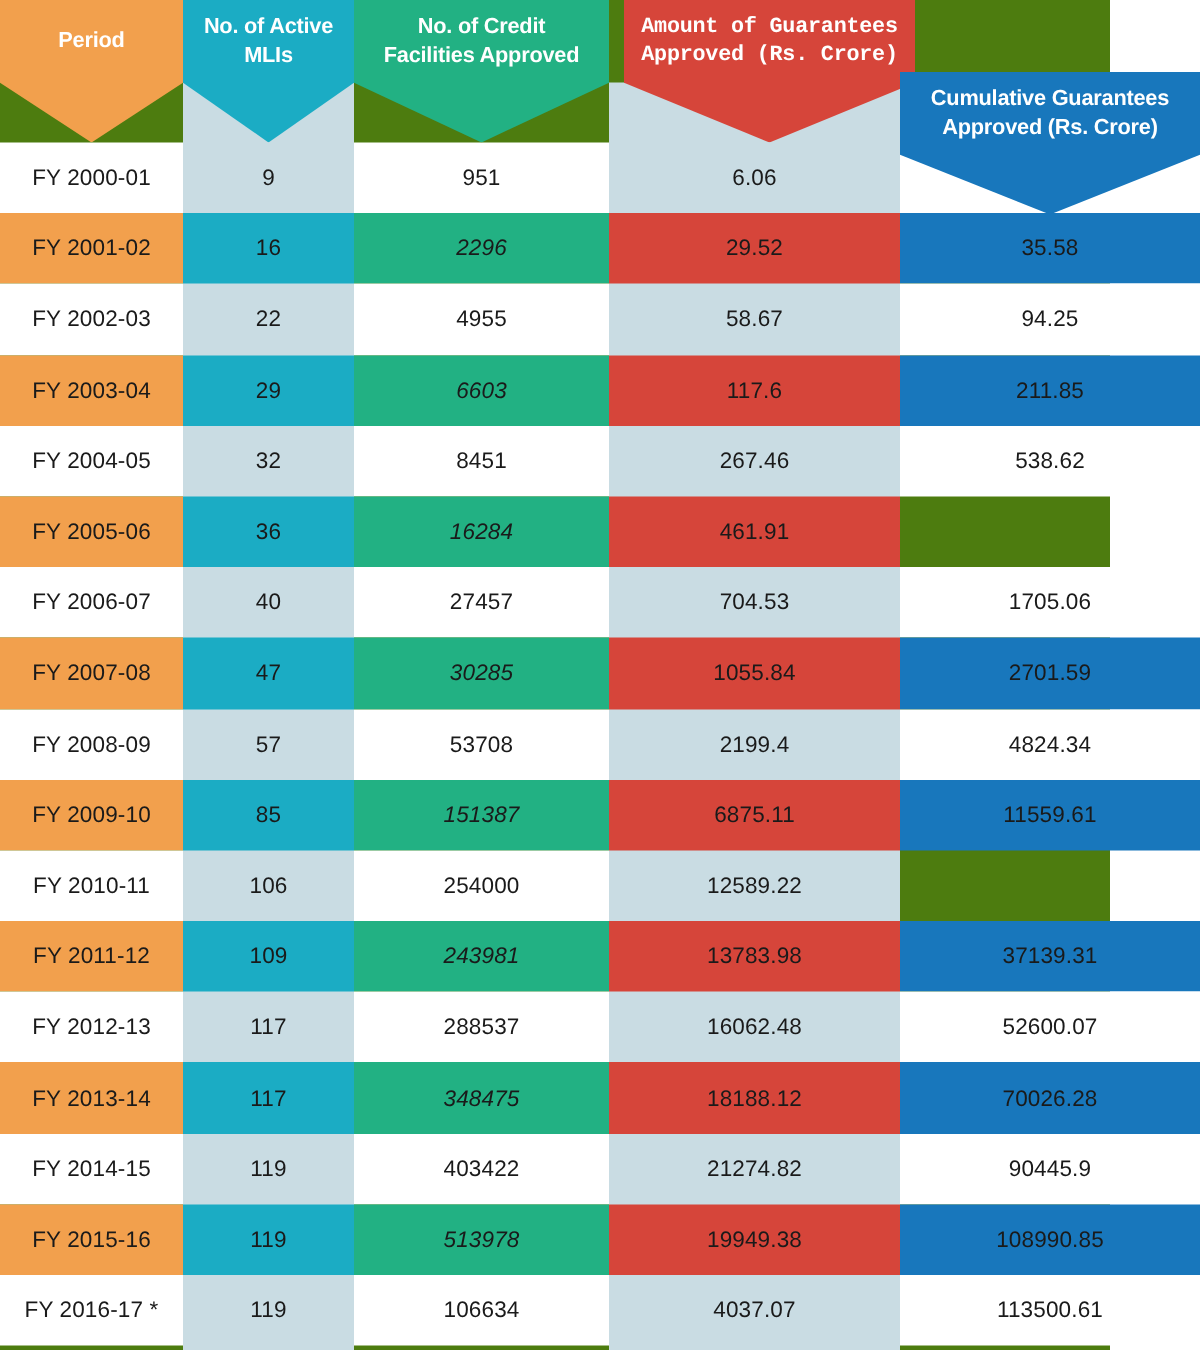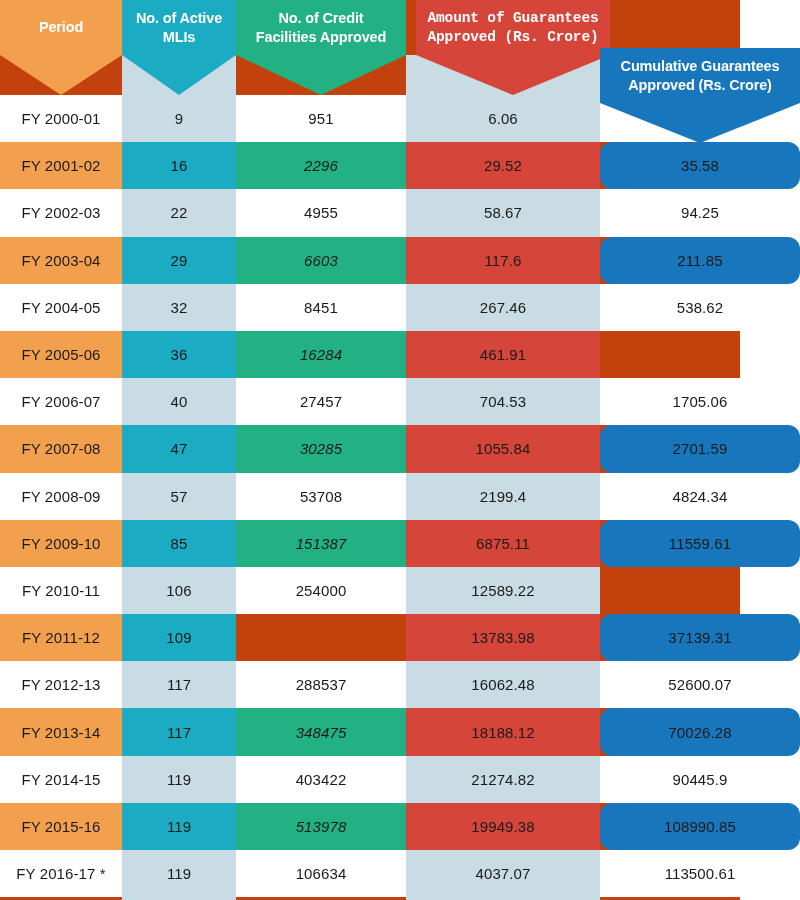--- a/index.html
+++ b/index.html
@@ -7,21 +7,21 @@
   html, body {
     width:800px; height:900px;
     background:#ffffff;
     font-family:"Liberation Sans", sans-serif;
     overflow:hidden;
   }
   #table-root {
     position:relative;
     width:740px;
     height:900px;
-    background:#c2410c;
+    background:#4d7c0f;
   }
 
   
   .col-backdrop {
     position:absolute;
     top:55px;
     height:845px;
     background:#c9dce3;
     z-index:0;
   }
@@ -113,21 +113,21 @@
   .table-row.odd .cell.c3,
   .table-row.odd .cell.c5 { background:#ffffff; }
   .table-row.odd .cell.c2,
   .table-row.odd .cell.c4 { background:transparent; }
 
   
   .table-row.even .cell.c1 { background:#f2a04d; }
   .table-row.even .cell.c2 { background:#1bacc4; }
   .table-row.even .cell.c3 { background:#22b183;font-style:italic; }
   .table-row.even .cell.c4 { background:#d6453a; }
-  .table-row.even .cell.c5 { background:#1877bc;border-radius:12px; }
+  .table-row.even .cell.c5 { background:#1877bc; }
 </style>
 </head>
 <body>
 
 <div id="table-root">
 
   <div class="col-backdrop" id="backdrop-col2"></div>
   <div class="col-backdrop" id="backdrop-col4"></div>
 
   <div id="header-row">
@@ -229,20 +229,21 @@
       </div>
       <div class="table-row odd">
         <div class="cell c1">FY 2010-11</div>
         <div class="cell c2">106</div>
         <div class="cell c3">254000</div>
         <div class="cell c4">12589.22</div>
       </div>
       <div class="table-row even">
         <div class="cell c1">FY 2011-12</div>
         <div class="cell c2">109</div>
+        <div class="cell c3">243981</div>
         <div class="cell c4">13783.98</div>
         <div class="cell c5">37139.31</div>
       </div>
       <div class="table-row odd">
         <div class="cell c1">FY 2012-13</div>
         <div class="cell c2">117</div>
         <div class="cell c3">288537</div>
         <div class="cell c4">16062.48</div>
         <div class="cell c5">52600.07</div>
       </div>

